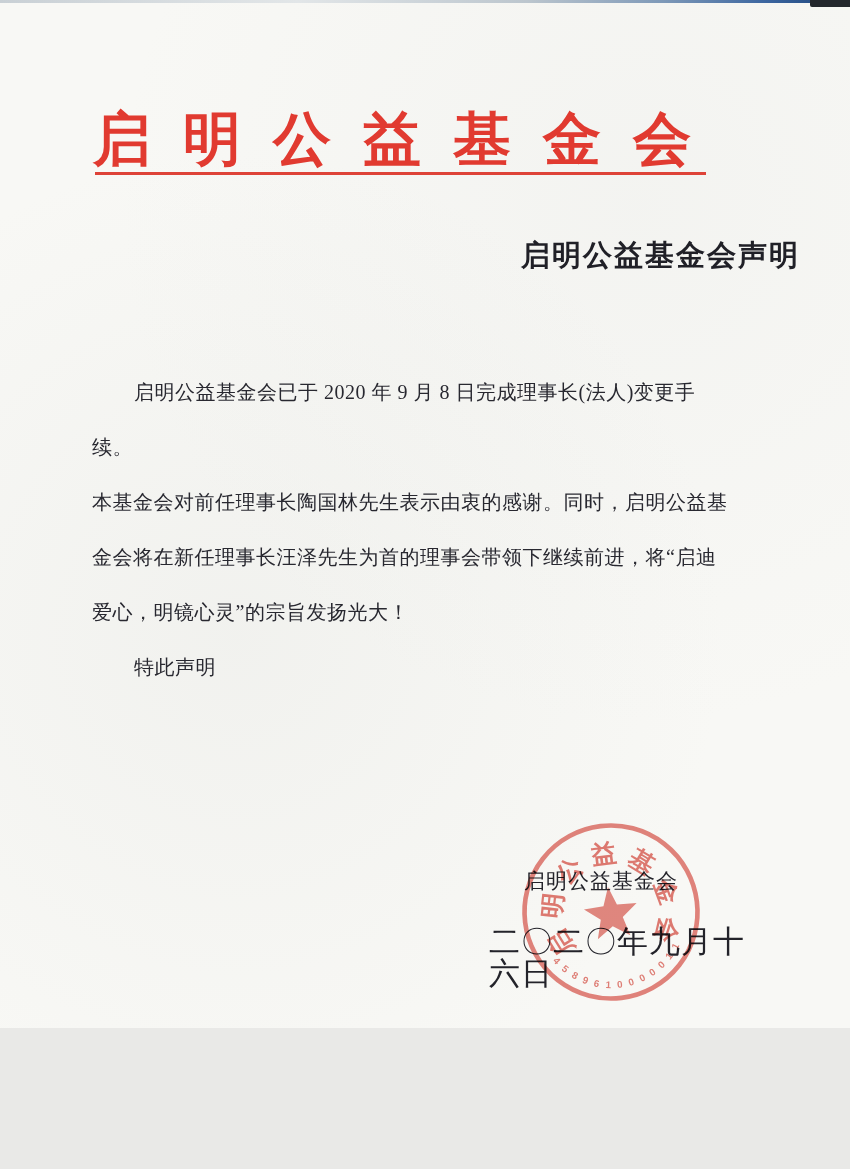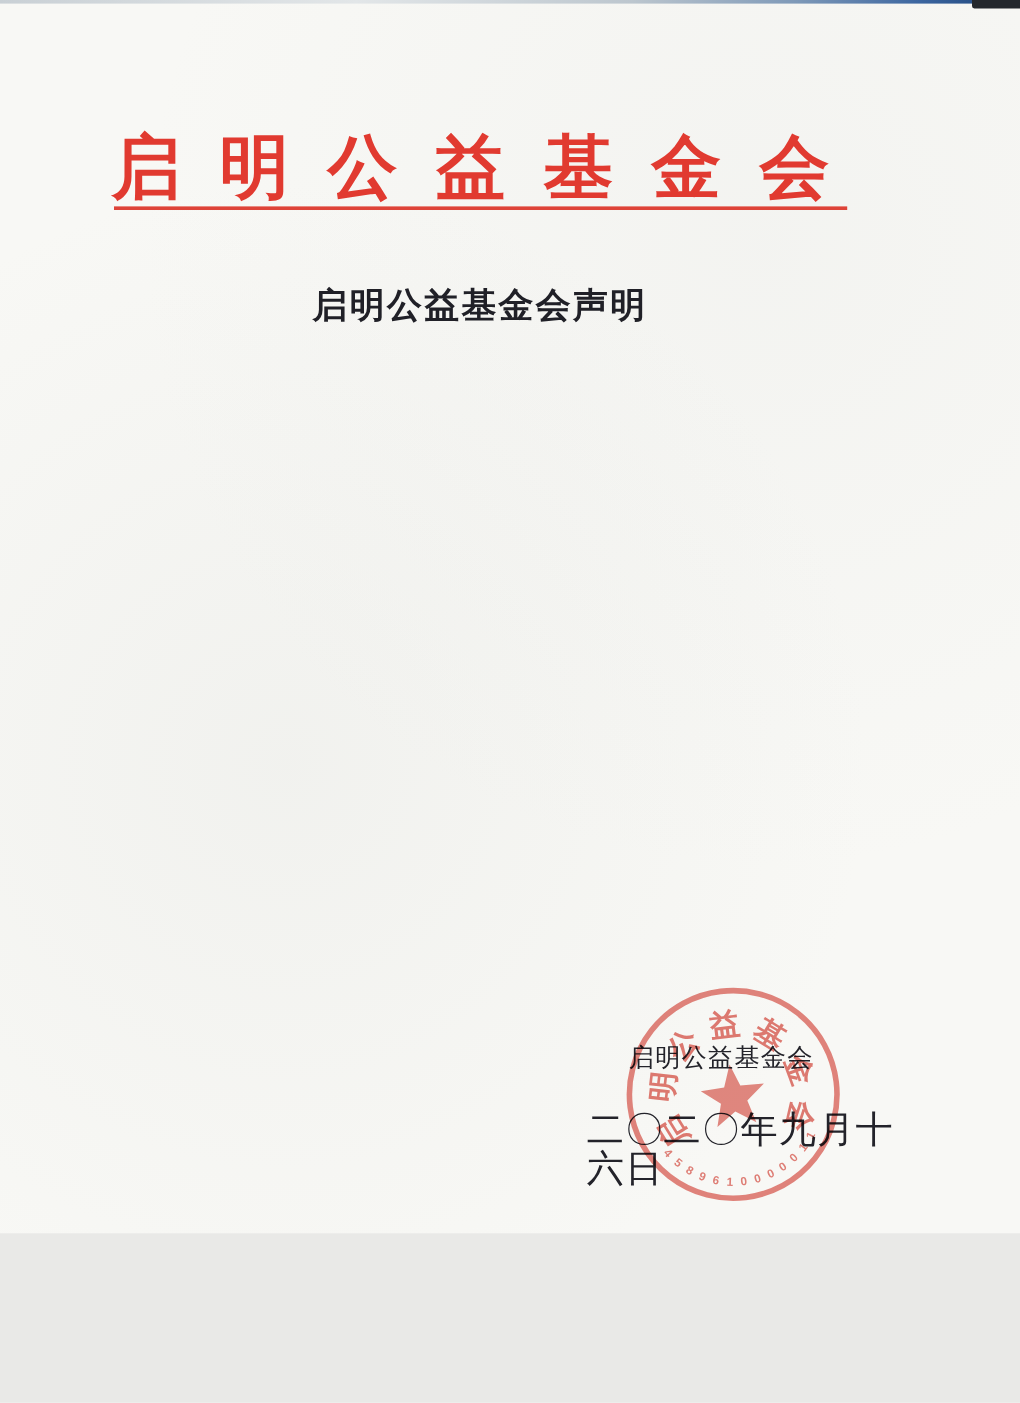--- a/index.html
+++ b/index.html
@@ -26,21 +26,21 @@
     text-align:center;font-size:58px;line-height:64px;font-weight:bold;
     letter-spacing:32px;text-indent:16px;
     color:var(--letterhead-red,#e13a30);
   }
   .rule{position:absolute;height:3px;background:var(--rule-red,#de4338);}
   .rule-top{left:95px;top:172px;width:611px;}
   .rule-bottom{left:93px;top:1032px;width:612px;}
   
   .doc-title{
     position:absolute;left:0;top:236px;width:800px;margin:0;
-    text-align:center;font-size:29px;line-height:38px;font-weight:bold;
+    text-align:right;font-size:29px;line-height:38px;font-weight:bold;
     letter-spacing:2px;color:#202027;
   }
   
   .body-text{position:absolute;left:92px;top:365px;width:640px;font-size:20px;line-height:55px;letter-spacing:.5px;color:#282830;z-index:2;}
   .body-text p{margin:0;}
   .body-text p.indent{text-indent:42px;}
   
   .signature{position:absolute;left:451px;top:866px;width:300px;text-align:center;
     font-size:21px;line-height:30px;letter-spacing:1px;color:#23232a;z-index:2;}
   .date{position:absolute;left:489px;top:926px;width:260px;
@@ -63,20 +63,27 @@
 
   <div class="scan-top"></div>
   <div class="scan-top-dark"></div>
   <div class="scan-bottom-tick"></div>
 
   <h1 class="letterhead">启明公益基金会</h1>
   <div class="rule rule-top"></div>
 
   <h2 class="doc-title">启明公益基金会声明</h2>
 
+  <div class="body-text">
+    <p class="indent">启明公益基金会已于 2020 年 9 月 8 日完成理事长(法人)变更手续。</p>
+    <p>本基金会对前任理事长陶国林先生表示由衷的感谢。同时，启明公益基</p>
+    <p>金会将在新任理事长汪泽先生为首的理事会带领下继续前进，将“启迪</p>
+    <p>爱心，明镜心灵”的宗旨发扬光大！</p>
+    <p class="indent">特此声明</p>
+  </div>
 
   <div class="signature">启明公益基金会</div>
   <div class="date">二〇二〇年九月十六日</div>
 
   <div class="seal-wrap">
     <svg viewBox="0 0 200 200">
       <circle class="seal-ring-circle" cx="100" cy="100" r="93"></circle>
       <g id="seal-ring-text">
           <text transform="rotate(-115 100 100)" x="100" y="46" text-anchor="middle" class="seal-char">启</text>
           <text transform="rotate(-76.66666666666666 100 100)" x="100" y="46" text-anchor="middle" class="seal-char">明</text>

